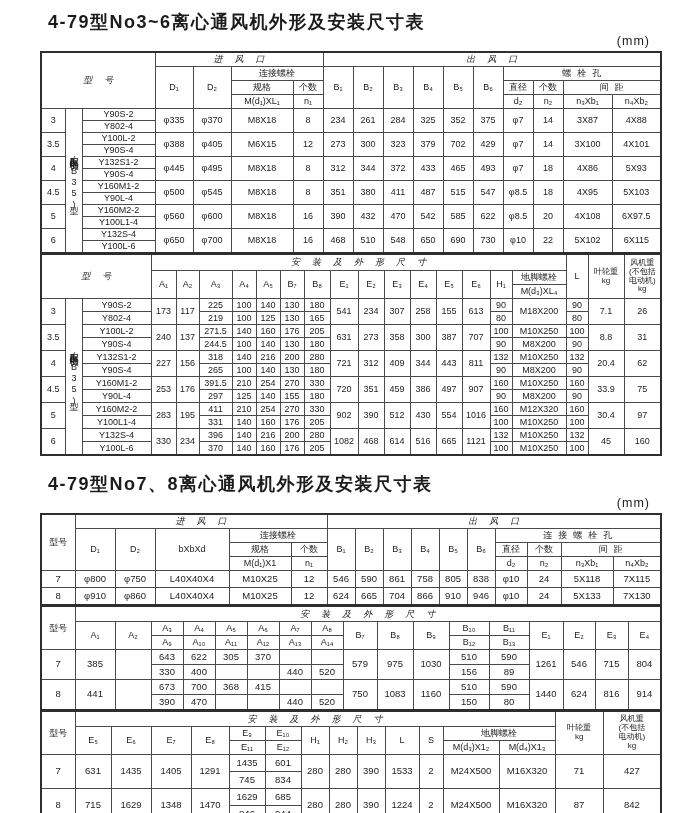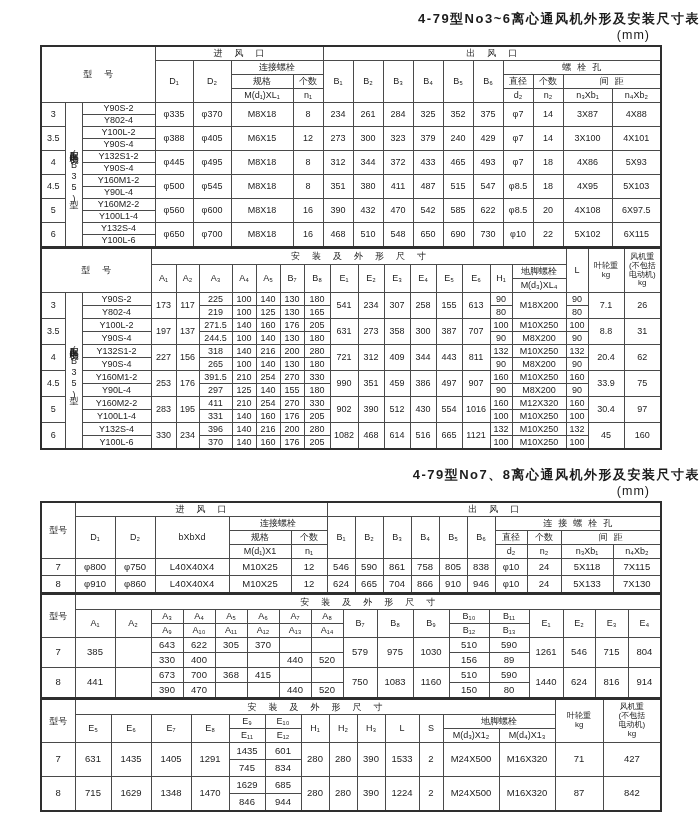--- a/index.html
+++ b/index.html
@@ -1,36 +1,36 @@
 <!DOCTYPE html>
 <html><head>
 <meta charset="utf-8">
 <style>
   html,body{margin:0;padding:0}
   body{width:700px;height:813px;background:#ffffff;color:#1c1c1c;
        font-family:"Liberation Sans","DejaVu Sans",sans-serif;}
-  .title{text-align:right;font-size:13px;font-weight:bold;letter-spacing:1.5px;padding-top:10px;padding-left:48px;}
+  .title{text-align:left;font-size:18px;font-weight:bold;letter-spacing:1.5px;padding-top:10px;padding-left:48px;}
   .title2{padding-top:16px;}
   .unit{text-align:right;font-size:12.5px;padding-right:50px;height:17px;letter-spacing:1px;}
   table{border-collapse:collapse;table-layout:fixed;width:620px;margin-left:40px;background:#fff;
         border:2px solid #2e2e2e;}
   .sec{margin-top:-1px;}
   th,td{border:1px solid #4a4a4a;text-align:center;vertical-align:middle;font-weight:normal;
         padding:0 1px;overflow:hidden;white-space:pre-line;font-size:9px;line-height:1.12;}
   thead th{height:13px;}
   #t1s2 thead tr:first-child th{height:15px;}
   #t2s2 thead tr:first-child th,#t2s3 thead tr:first-child th{height:14px;}
   #t1s1 tbody td{height:11px;}
   #t1s2 tbody td{height:12px;}
   #t2s1 tbody td{height:16px;font-size:9.5px;}
   #t2s2 tbody td{height:14px;font-size:9.5px;}
   #t2s3 tbody td{height:16px;font-size:9.5px;}
   .vert{writing-mode:vertical-lr;text-orientation:upright;font-size:9px;line-height:1;letter-spacing:1px;padding:2px 0;}
   .ls1{letter-spacing:6px;text-indent:6px;}
-  .ls2{letter-spacing:12px;text-indent:12px;}
+  .ls2{letter-spacing:12px;text-indent:12px;font-style:italic;}
   .sm{font-size:8px;line-height:1.1;}
 </style>
 </head>
 <body>
 
 <div class="title">4-79型No3~6离心通风机外形及安装尺寸表</div>
 <div class="unit">(mm)</div>
 
 <table id="t1s1">
   <colgroup>
@@ -113,21 +113,21 @@
         <td rowspan="2">3.5</td>
         <td>Y100L-2</td>
         <td rowspan="2">φ388</td>
         <td rowspan="2">φ405</td>
         <td rowspan="2">M6X15</td>
         <td rowspan="2">12</td>
         <td rowspan="2">273</td>
         <td rowspan="2">300</td>
         <td rowspan="2">323</td>
         <td rowspan="2">379</td>
-        <td rowspan="2">240</td>
+        <td rowspan="2">702</td>
         <td rowspan="2">429</td>
         <td rowspan="2">φ7</td>
         <td rowspan="2">14</td>
         <td rowspan="2">3X100</td>
         <td rowspan="2">4X101</td>
       </tr>
       <tr>
         <td>Y90S-4</td>
       </tr>
       <tr>
@@ -304,21 +304,21 @@
         <td>100</td>
         <td>125</td>
         <td>130</td>
         <td>165</td>
         <td>80</td>
         <td>80</td>
       </tr>
       <tr>
         <td rowspan="2">3.5</td>
         <td>Y100L-2</td>
-        <td rowspan="2">197</td>
+        <td rowspan="2">240</td>
         <td rowspan="2">137</td>
         <td>271.5</td>
         <td>140</td>
         <td>160</td>
         <td>176</td>
         <td>205</td>
         <td rowspan="2">631</td>
         <td rowspan="2">273</td>
         <td rowspan="2">358</td>
         <td rowspan="2">300</td>
@@ -377,21 +377,21 @@
       <tr>
         <td rowspan="2">4.5</td>
         <td>Y160M1-2</td>
         <td rowspan="2">253</td>
         <td rowspan="2">176</td>
         <td>391.5</td>
         <td>210</td>
         <td>254</td>
         <td>270</td>
         <td>330</td>
-        <td rowspan="2">990</td>
+        <td rowspan="2">720</td>
         <td rowspan="2">351</td>
         <td rowspan="2">459</td>
         <td rowspan="2">386</td>
         <td rowspan="2">497</td>
         <td rowspan="2">907</td>
         <td>160</td>
         <td>M10X250</td>
         <td>160</td>
         <td rowspan="2">33.9</td>
         <td rowspan="2">75</td>

